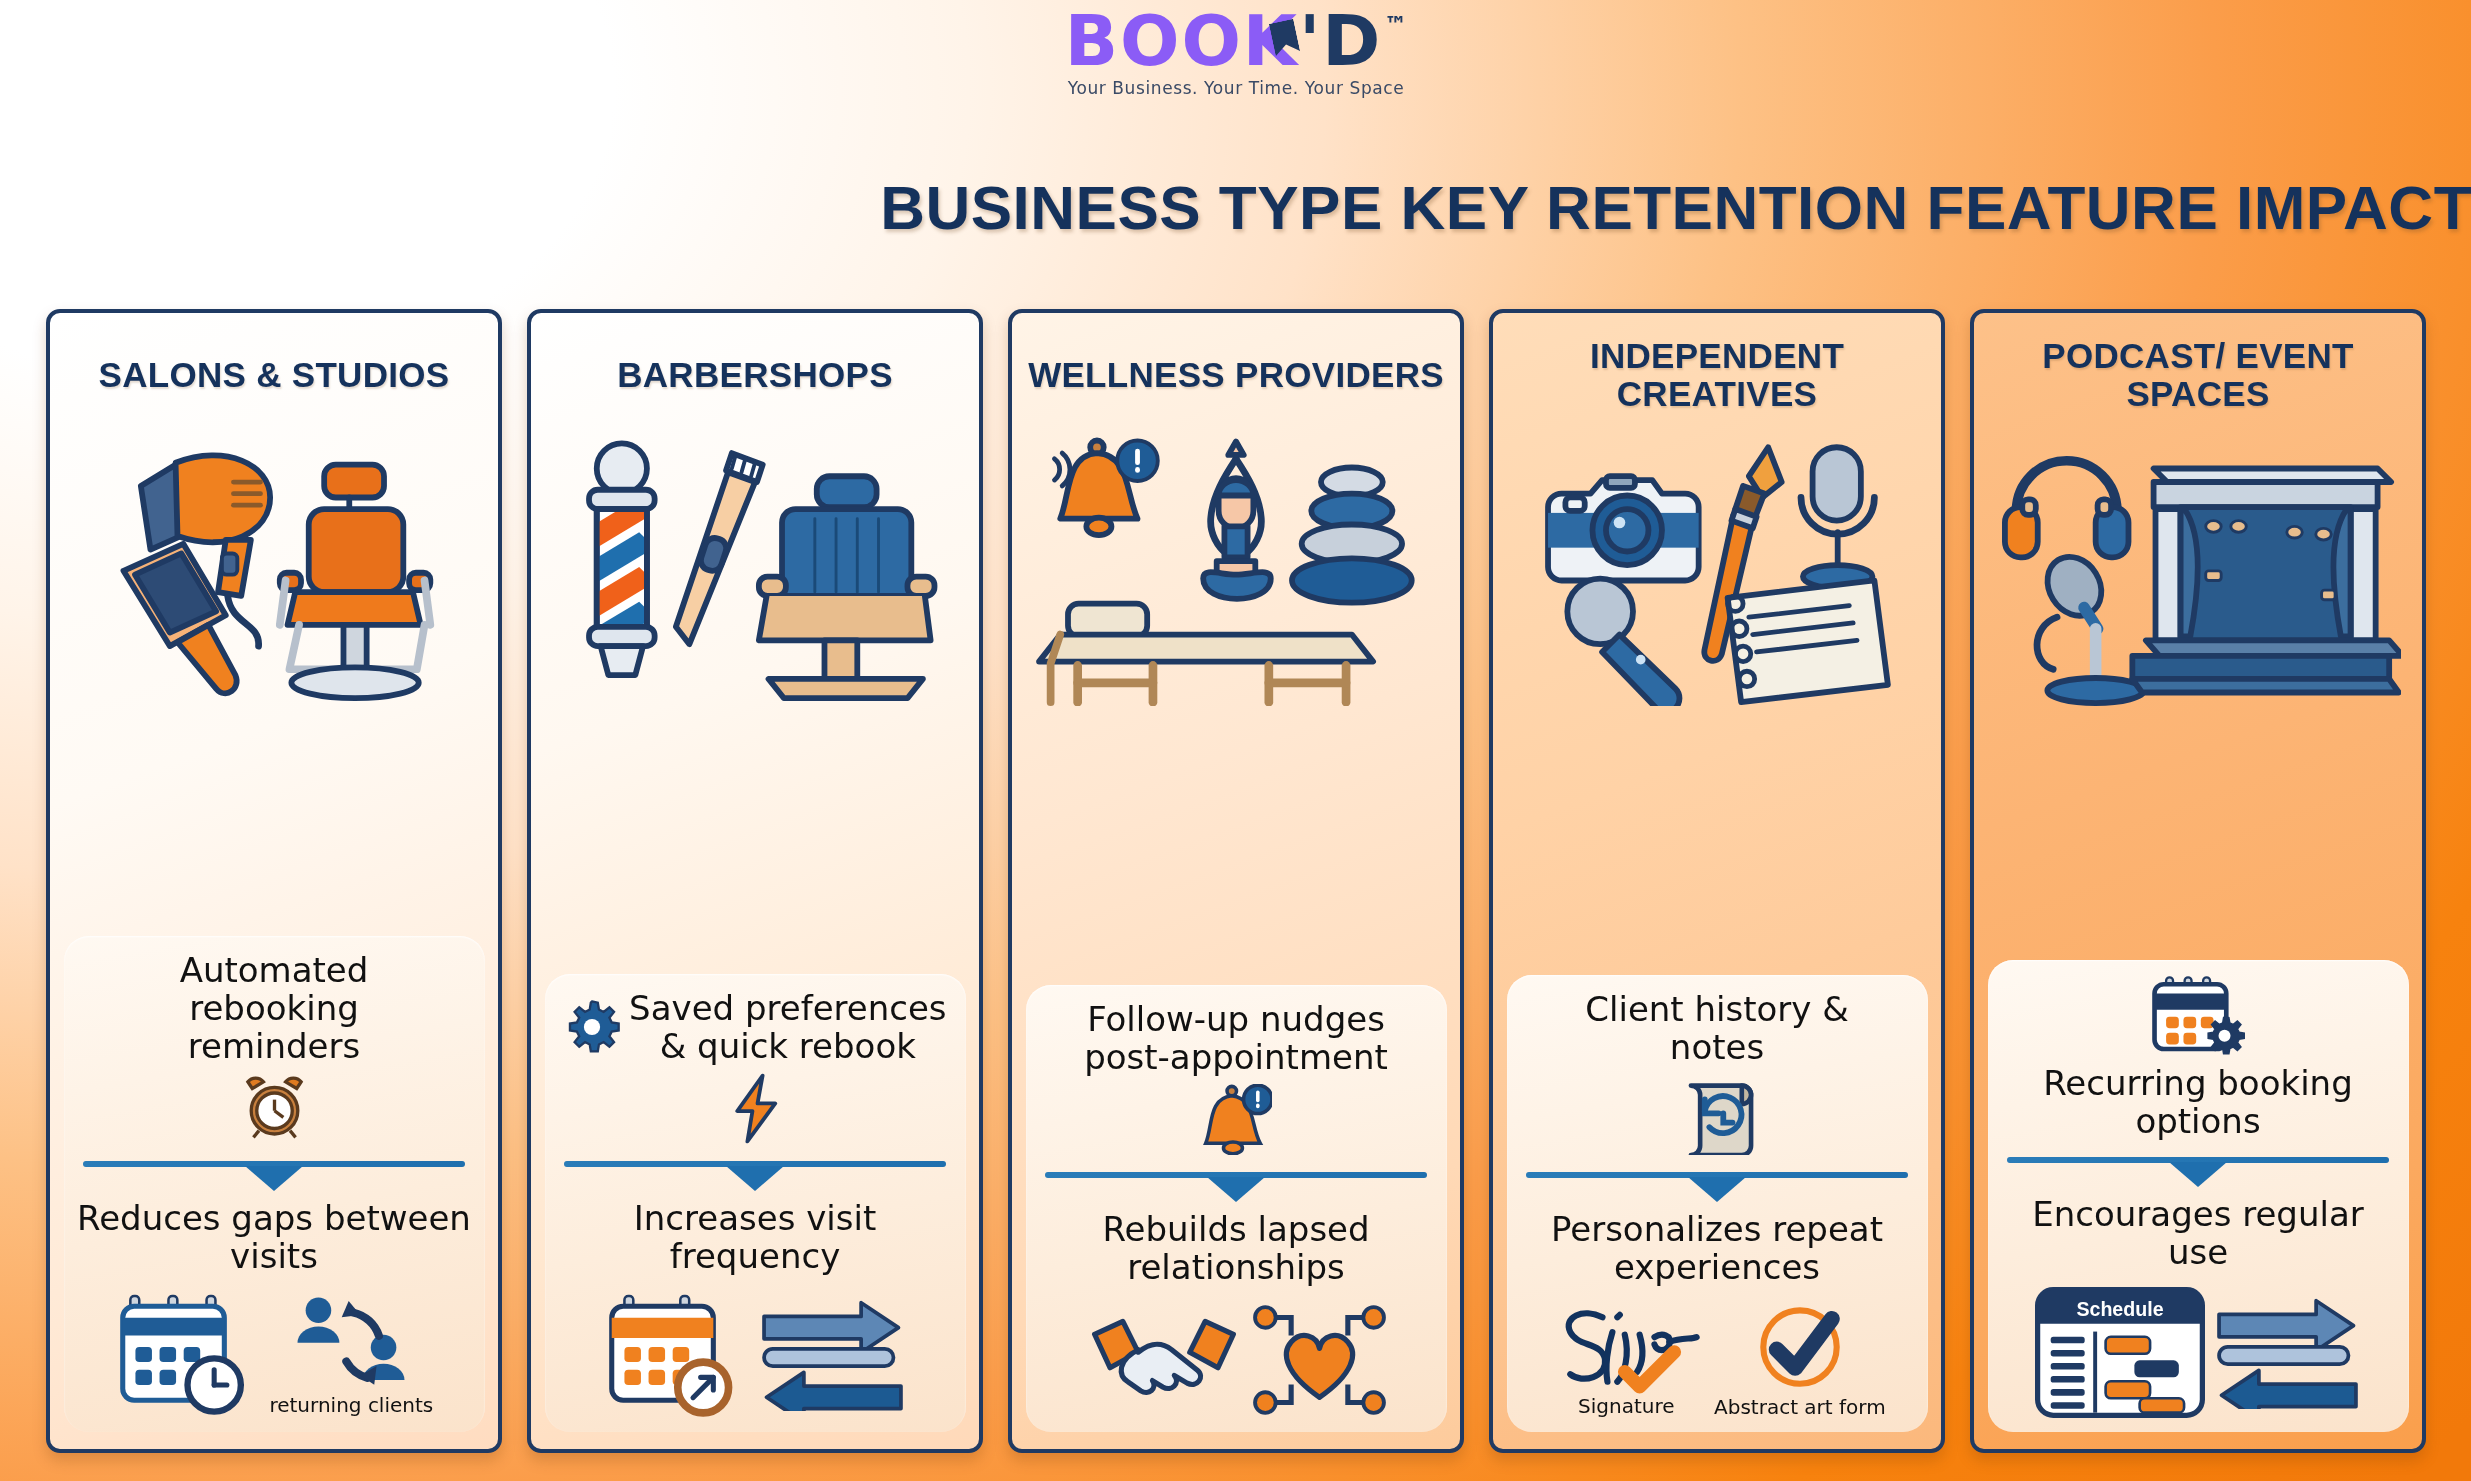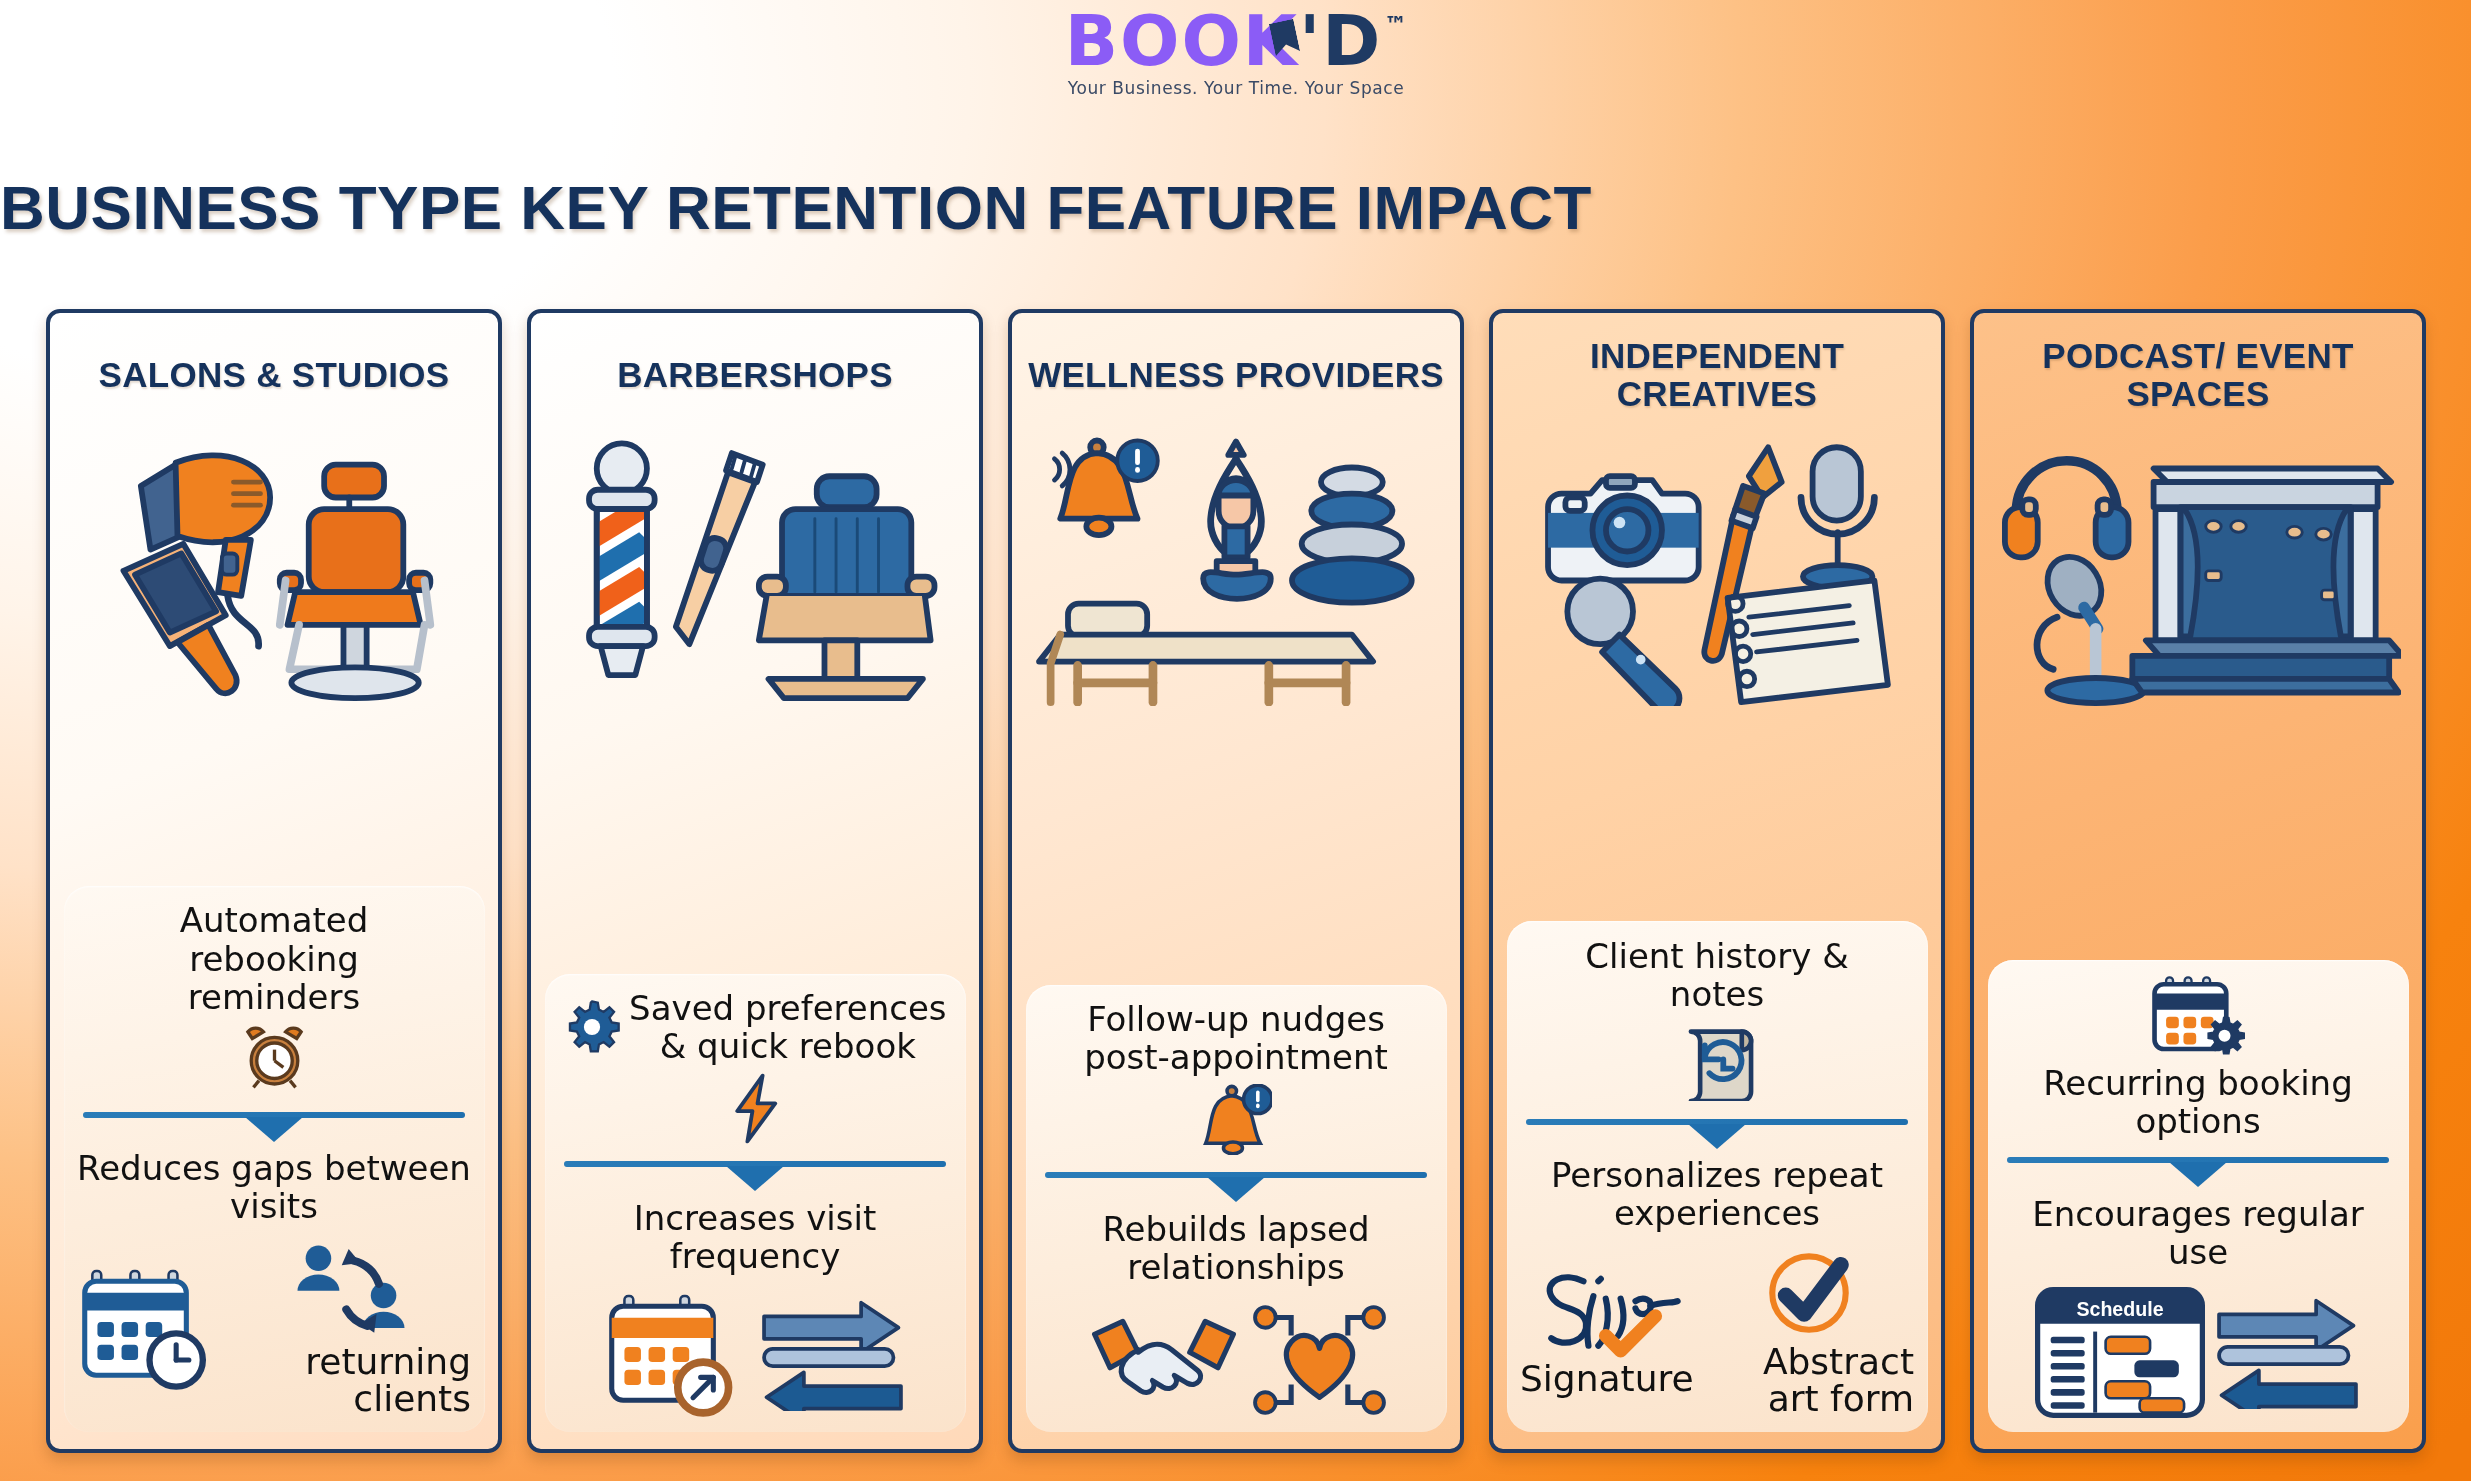--- a/index.html
+++ b/index.html
@@ -41,21 +41,21 @@
   }
   .logo-flag{
     position:absolute; width:25px; height:33px; left:207px; top:15.4px;
     background:#1F3A63;
     clip-path: polygon(0 0, 100% 0, 100% 100%, 50% 72%, 0 100%);
     transform:rotate(-12deg);
   }
 
   
   .title{
-    position:absolute; top:172px; left:0; right:0; text-align:left;
+    position:absolute; top:172px; left:0; right:0; text-align:right;
     font-size:62px; font-weight:bold; letter-spacing:0.5px;
     color:#15325C; font-family:"Liberation Sans", sans-serif;
     text-shadow:1.9px 2.9px 3.9px rgba(120,80,40,.28);
   }
 
   
   .grid{
     position:absolute; top:309px; left:46px; right:46px; height:1144px;
     display:grid; grid-template-columns:repeat(5,1fr); gap:25px;
   }
@@ -117,21 +117,21 @@
   .impact{
     font-size:34px; line-height:1.13; color:#111; text-align:center;
     min-height:89px; display:flex; align-items:center; justify-content:center;
   }
 
   .footer-icons{
     display:flex; align-items:center; justify-content:center;
     gap:9.7px; margin-top:9.7px; min-height:116px;
   }
   .icon-block{ display:flex; flex-direction:column; align-items:center; }
-  .icon-caption{ font-size:36px; line-height:1.05; color:#111; text-align:right; margin-top:1px; }
+  .icon-caption{ font-size:20px; line-height:1.05; color:#111; text-align:right; margin-top:1px; }
 </style>
 </head>
 <body>
 
 <div id="stage">
 
   <div class="logo-wrap">
     <div class="logo-row">
       <div class="logo-main">
         <span class="logo-b1">BOOK</span><span class="logo-d">'D</span>

